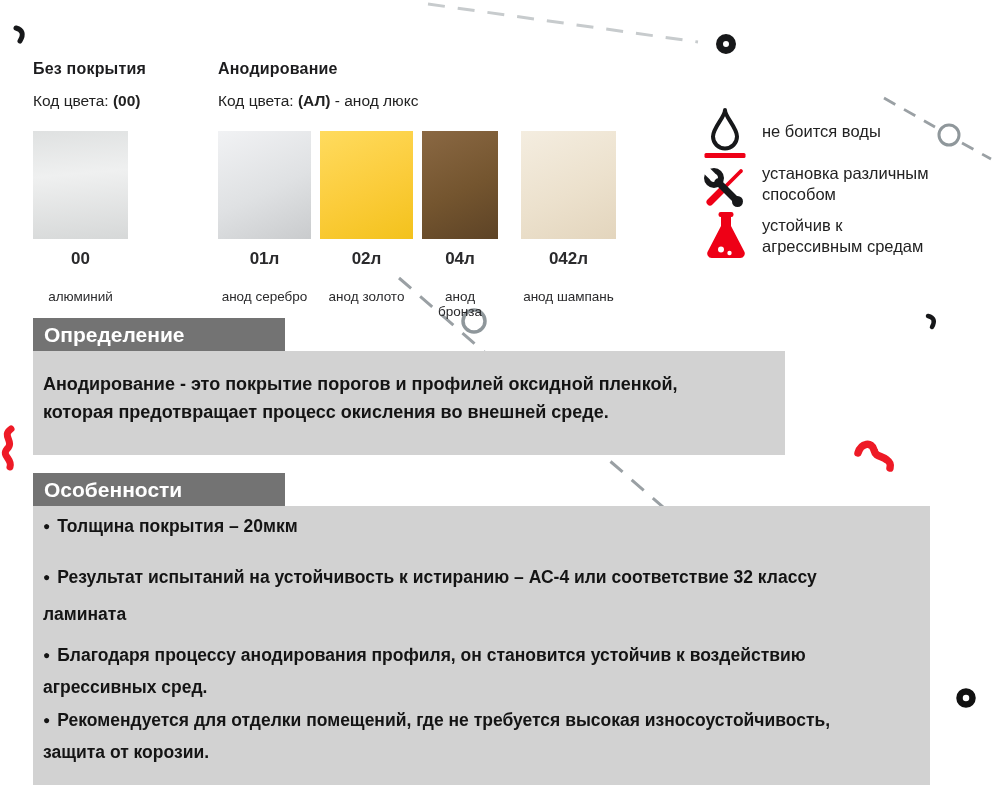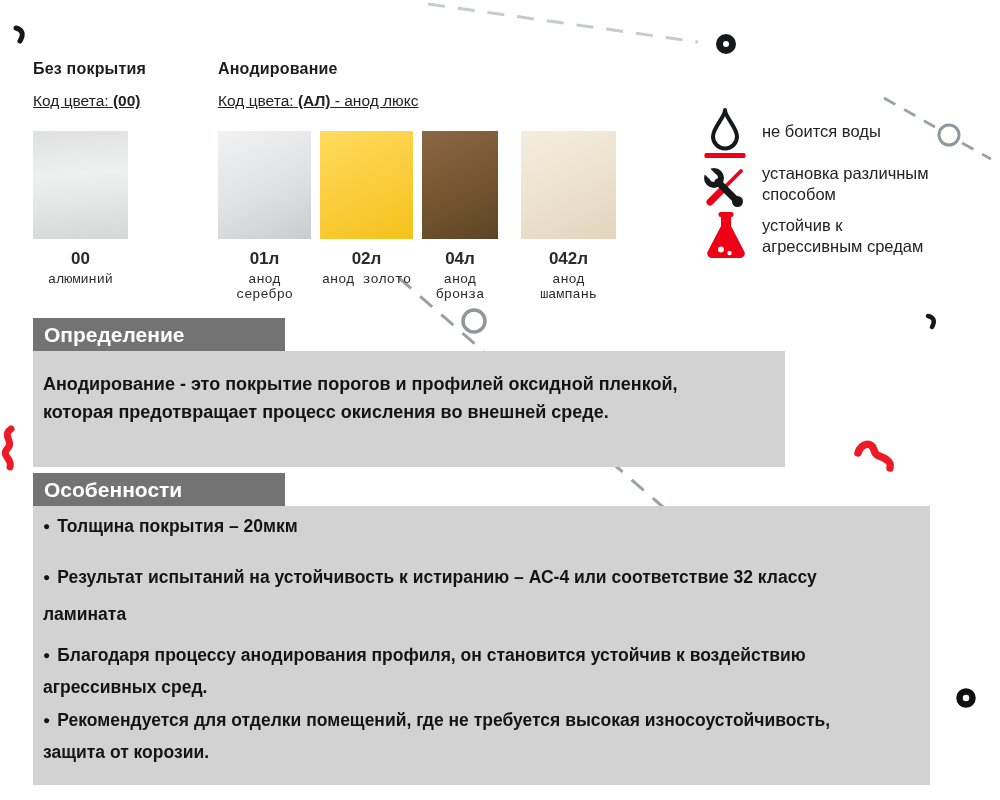--- a/index.html
+++ b/index.html
@@ -5,46 +5,46 @@
   * { margin:0; padding:0; box-sizing:border-box; }
   html,body { background:#fff; }
   .page{
     position:relative; width:1000px; height:800px; overflow:hidden;
     background:#fff; font-family:"Liberation Sans", sans-serif; color:#1b1b1d;
   }
   .deco{ position:absolute; left:0; top:0; z-index:0; pointer-events:none; }
 
   
   .h-title{ position:absolute; top:60px; font-size:16px; font-weight:bold; color:#1c1c1e; letter-spacing:.2px; z-index:2;}
-  .h-code{ position:absolute; top:92px; font-size:15.5px; color:#222; z-index:2;text-decoration:underline;}
+  .h-code{ position:absolute; top:92px; font-size:15.5px; color:#222; z-index:2;}
   .h-code b{ font-weight:bold; }
   .pos-no{ left:33px; } .pos-an{ left:218px; }
 
   
   .swatch{ position:absolute; top:131px; z-index:2; text-align:center; }
   .chip{ width:100%; height:108px; }
   .cap-code{ margin-top:10px; font-size:17px; font-weight:bold; color:#2a2a2c; }
-  .cap-name{ margin-top:3px; font-size:13.5px; color:#2a2a2c;font-family:Liberation Mono, monospace; }
+  .cap-name{ margin-top:20px; font-size:13.5px; color:#2a2a2c; }
   .s0{ left:33px; width:95px; } .s1{ left:218px; width:93px; }
   .s2{ left:320px; width:93px; } .s3{ left:422px; width:76px; }
   .s4{ left:521px; width:95px; }
 
   
   .ficon{ position:absolute; z-index:2; }
   .ftext{ position:absolute; z-index:2; font-size:16.5px; line-height:21px; color:#222; white-space:pre-line; width:230px;}
   .fi1{ left:704px; top:107px; } .ft1{ left:762px; top:121px; }
   .fi2{ left:702px; top:166px; } .ft2{ left:762px; top:163px; }
   .fi3{ left:704px; top:211px; } .ft3{ left:762px; top:215px; }
 
   
   .banner{ position:absolute; left:33px; width:252px; height:33px; background:#737373;
            color:#fff; font-size:21px; font-weight:bold; line-height:33px; padding-left:11px; z-index:3; }
   .b-def{ top:318px; } .b-feat{ top:473px; }
   .graybox{ position:absolute; left:33px; background:#d2d2d2; z-index:1; }
-  .g-def{ top:351px; width:752px; height:116px; }
+  .g-def{ top:351px; width:752px; height:104px; }
   .g-feat{ top:506px; width:897px; height:279px; }
   .def-text{ position:absolute; left:10px; top:19px; font-size:18px; font-weight:bold;
              color:#141414; line-height:28px; white-space:pre-line; width:730px; }
   .bullet{ position:absolute; left:10px; width:880px; font-size:17.5px; font-weight:bold;
            color:#141414; line-height:32px; white-space:pre-line; }
   .bl1{ top:4px; } .bl2{ top:53px; line-height:37px; } .bl3{ top:133px; } .bl4{ top:198px; }
   .dot{ font-size:12px; vertical-align:2px; margin-right:7px; }
 </style>
 </head>
 <body>

